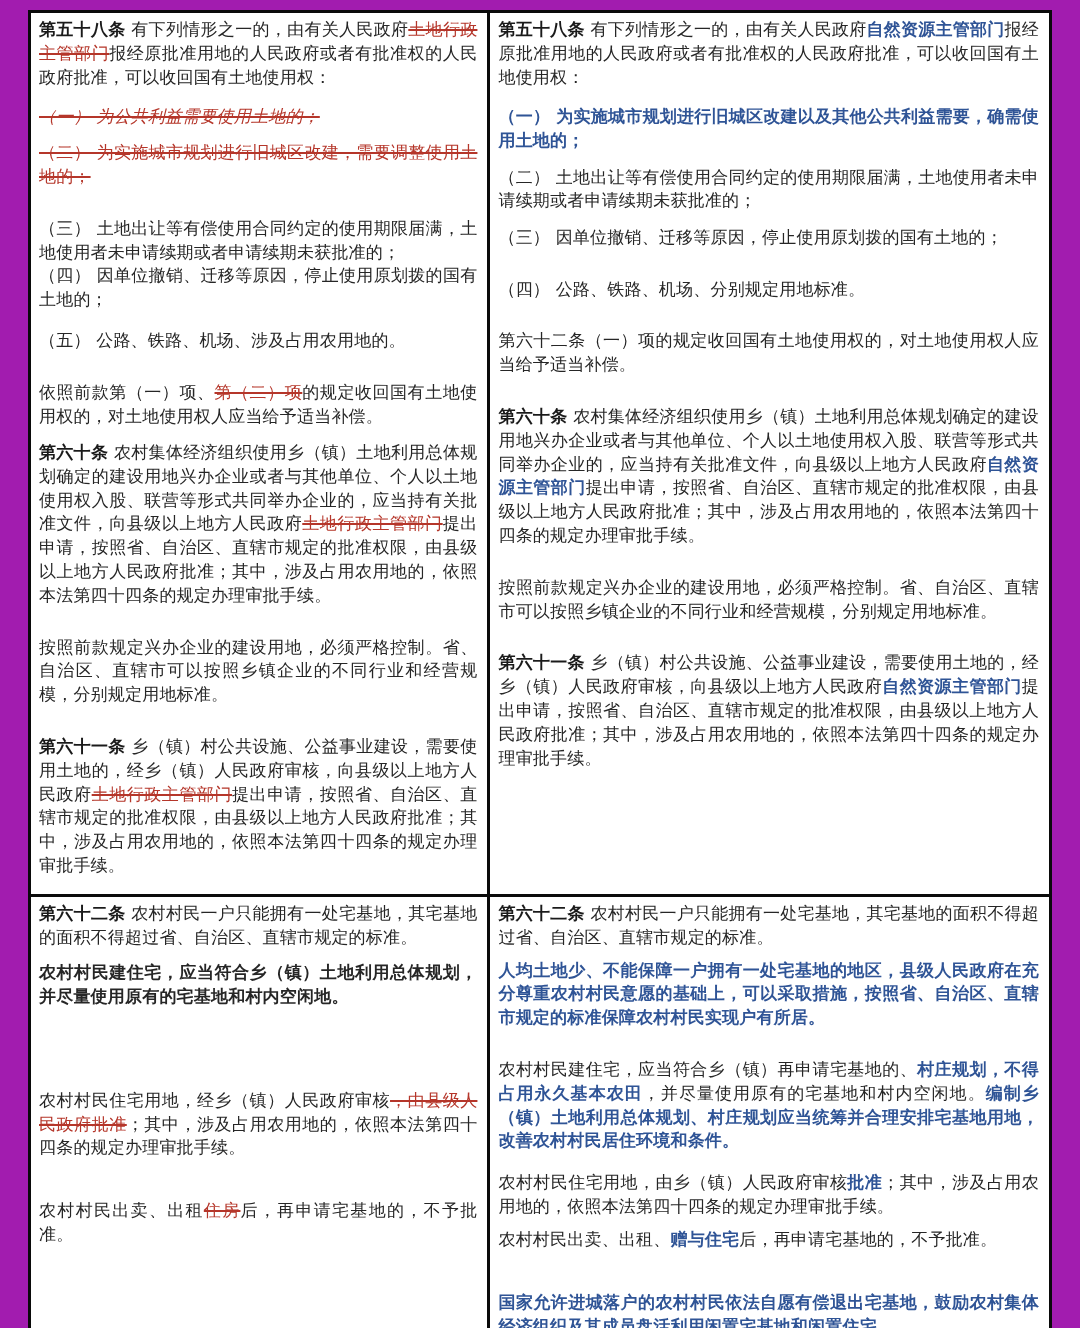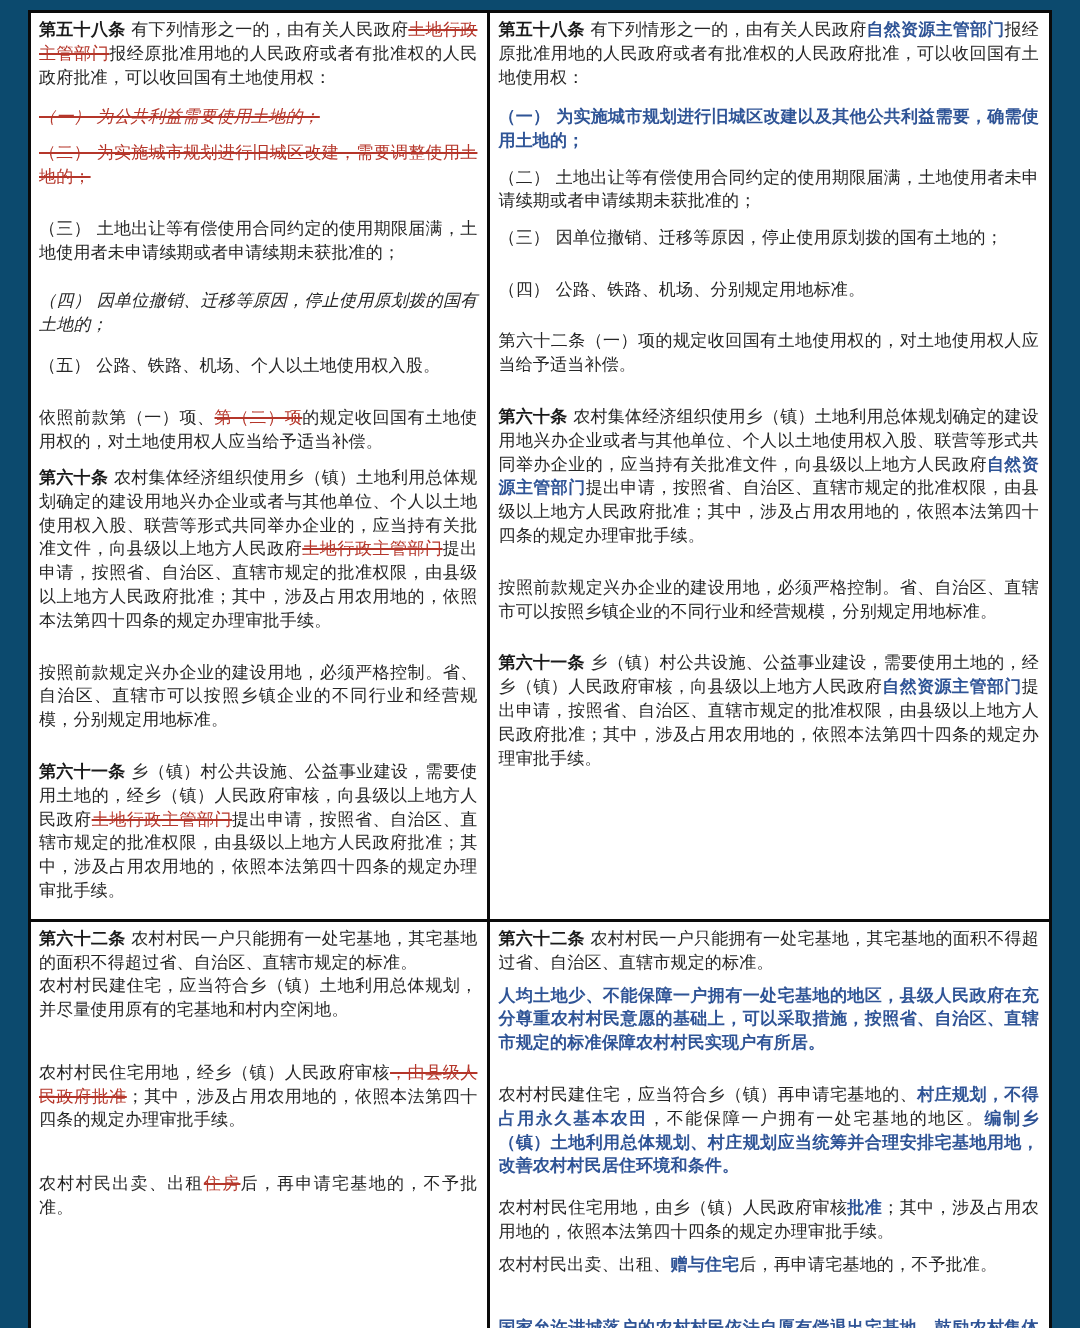--- a/index.html
+++ b/index.html
@@ -1,21 +1,21 @@
 <!DOCTYPE html>
 <html><head>
 <meta charset="utf-8">
 <style>
   html,body { margin:0; padding:0; background:#ffffff; }
   body {
     width:1080px; min-height:1328px;
     font-family:"DejaVu Sans","Liberation Sans",sans-serif;
     color:#262626;
   }
-  .page { position:relative; width:1080px; min-height:1328px; background:#0c4a6e; }
+  .page { position:relative; width:1080px; min-height:1328px; background:#a21caf; }
   .cmp-table {
     position:absolute; left:28px; top:10px; width:1024px;
     border-collapse:collapse; table-layout:fixed;
     background:#ffffff;
   }
   .cmp-table td {
     border:3px solid #0a0a0a;
     vertical-align:top;
     padding:5px 10px 16px 8px;
     font-size:17px;
@@ -42,50 +42,50 @@
       <col class="left-col">
       <col class="right-col">
     </colgroup>
     <tbody>
         <tr class="row-1">
           <td>
             <p class="para" style="margin-top: 0px;"><span class="seg-title">第五十八条</span><span class="seg-normal"> 有下列情形之一的，由有关人民政府</span><span class="seg-del">土地行政主管部门</span><span class="seg-normal">报经原批准用地的人民政府或者有批准权的人民政府批准，可以收回国有土地使用权：</span></p>
             <p class="para" style="margin-top: 16px; font-style: italic;"><span class="seg-del">（一） 为公共利益需要使用土地的；</span></p>
             <p class="para" style="margin-top: 12px;"><span class="seg-del">（二） 为实施城市规划进行旧城区改建，需要调整使用土地的；</span></p>
             <p class="para" style="margin-top: 28px;"><span class="seg-normal">（三） 土地出让等有偿使用合同约定的使用期限届满，土地使用者未申请续期或者申请续期未获批准的；</span></p>
-            <p class="para" style="margin-top: 25px; font-style: italic;"><span class="seg-normal">（四） 因单位撤销、迁移等原因，停止使用原划拨的国有土地的；</span></p>
-            <p class="para" style="margin-top: 17px;"><span class="seg-normal">（五） 公路、铁路、机场、个人以土地使用权入股。</span></p>
+            <p class="para" style="margin-top: 0;"><span class="seg-normal">（四） 因单位撤销、迁移等原因，停止使用原划拨的国有土地的；</span></p>
+            <p class="para" style="margin-top: 17px;"><span class="seg-normal">（五） 公路、铁路、机场、涉及占用农用地的。</span></p>
             <p class="para" style="margin-top: 28px;"><span class="seg-normal">依照前款第（一）项、</span><span class="seg-del">第（二）项</span><span class="seg-normal">的规定收回国有土地使用权的，对土地使用权人应当给予适当补偿。</span></p>
             <p class="para" style="margin-top: 12.6px;"><span class="seg-title">第六十条</span><span class="seg-normal"> 农村集体经济组织使用乡（镇）土地利用总体规划确定的建设用地兴办企业或者与其他单位、个人以土地使用权入股、联营等形式共同举办企业的，应当持有关批准文件，向县级以上地方人民政府</span><span class="seg-del">土地行政主管部门</span><span class="seg-normal">提出申请，按照省、自治区、直辖市规定的批准权限，由县级以上地方人民政府批准；其中，涉及占用农用地的，依照本法第四十四条的规定办理审批手续。</span></p>
             <p class="para" style="margin-top: 28px;"><span class="seg-normal">按照前款规定兴办企业的建设用地，必须严格控制。省、自治区、直辖市可以按照乡镇企业的不同行业和经营规模，分别规定用地标准。</span></p>
             <p class="para" style="margin-top: 28px;"><span class="seg-title">第六十一条</span><span class="seg-normal"> 乡（镇）村公共设施、公益事业建设，需要使用土地的，经乡（镇）人民政府审核，向县级以上地方人民政府</span><span class="seg-del">土地行政主管部门</span><span class="seg-normal">提出申请，按照省、自治区、直辖市规定的批准权限，由县级以上地方人民政府批准；其中，涉及占用农用地的，依照本法第四十四条的规定办理审批手续。</span></p>
           </td>
           <td>
             <p class="para" style="margin-top: 0px;"><span class="seg-title">第五十八条</span><span class="seg-normal"> 有下列情形之一的，由有关人民政府</span><span class="seg-add">自然资源主管部门</span><span class="seg-normal">报经原批准用地的人民政府或者有批准权的人民政府批准，可以收回国有土地使用权：</span></p>
             <p class="para" style="margin-top: 16px;"><span class="seg-add">（一） 为实施城市规划进行旧城区改建以及其他公共利益需要，确需使用土地的；</span></p>
             <p class="para" style="margin-top: 12.6px;"><span class="seg-normal">（二） 土地出让等有偿使用合同约定的使用期限届满，土地使用者未申请续期或者申请续期未获批准的；</span></p>
             <p class="para" style="margin-top: 12.6px;"><span class="seg-normal">（三） 因单位撤销、迁移等原因，停止使用原划拨的国有土地的；</span></p>
             <p class="para" style="margin-top: 28px;"><span class="seg-normal">（四） 公路、铁路、机场、分别规定用地标准。</span></p>
             <p class="para" style="margin-top: 28px;"><span class="seg-normal">第六十二条（一）项的规定收回国有土地使用权的，对土地使用权人应当给予适当补偿。</span></p>
             <p class="para" style="margin-top: 28px;"><span class="seg-title">第六十条</span><span class="seg-normal"> 农村集体经济组织使用乡（镇）土地利用总体规划确定的建设用地兴办企业或者与其他单位、个人以土地使用权入股、联营等形式共同举办企业的，应当持有关批准文件，向县级以上地方人民政府</span><span class="seg-add">自然资源主管部门</span><span class="seg-normal">提出申请，按照省、自治区、直辖市规定的批准权限，由县级以上地方人民政府批准；其中，涉及占用农用地的，依照本法第四十四条的规定办理审批手续。</span></p>
             <p class="para" style="margin-top: 28px;"><span class="seg-normal">按照前款规定兴办企业的建设用地，必须严格控制。省、自治区、直辖市可以按照乡镇企业的不同行业和经营规模，分别规定用地标准。</span></p>
             <p class="para" style="margin-top: 28px;"><span class="seg-title">第六十一条</span><span class="seg-normal"> 乡（镇）村公共设施、公益事业建设，需要使用土地的，经乡（镇）人民政府审核，向县级以上地方人民政府</span><span class="seg-add">自然资源主管部门</span><span class="seg-normal">提出申请，按照省、自治区、直辖市规定的批准权限，由县级以上地方人民政府批准；其中，涉及占用农用地的，依照本法第四十四条的规定办理审批手续。</span></p>
           </td>
         </tr>
         <tr class="row-2">
           <td>
             <p class="para" style="margin-top: 0px;"><span class="seg-title">第六十二条</span><span class="seg-normal"> 农村村民一户只能拥有一处宅基地，其宅基地的面积不得超过省、自治区、直辖市规定的标准。</span></p>
-            <p class="para" style="margin-top: 0;"><span class="seg-normal">农村村民建住宅，应当符合乡（镇）土地利用总体规划，并尽量使用原有的宅基地和村内空闲地。</span></p>
-            <p class="para" style="margin-top: 40px; font-family: Liberation Mono, monospace;"><span class="seg-normal">农村村民住宅用地，经乡（镇）人民政府审核</span><span class="seg-del">，由县级人民政府批准</span><span class="seg-normal">；其中，涉及占用农用地的，依照本法第四十四条的规定办理审批手续。</span></p>
+            <p class="para" style="margin-top: 12px; font-weight: bold;"><span class="seg-normal">农村村民建住宅，应当符合乡（镇）土地利用总体规划，并尽量使用原有的宅基地和村内空闲地。</span></p>
+            <p class="para" style="margin-top: 80px;"><span class="seg-normal">农村村民住宅用地，经乡（镇）人民政府审核</span><span class="seg-del">，由县级人民政府批准</span><span class="seg-normal">；其中，涉及占用农用地的，依照本法第四十四条的规定办理审批手续。</span></p>
             <p class="para" style="margin-top: 39px;"><span class="seg-normal">农村村民出卖、出租</span><span class="seg-del">住房</span><span class="seg-normal">后，再申请宅基地的，不予批准。</span></p>
           </td>
           <td>
             <p class="para" style="margin-top: 0px;"><span class="seg-title">第六十二条</span><span class="seg-normal"> 农村村民一户只能拥有一处宅基地，其宅基地的面积不得超过省、自治区、直辖市规定的标准。</span></p>
             <p class="para" style="margin-top: 9.3px;"><span class="seg-add">人均土地少、不能保障一户拥有一处宅基地的地区，县级人民政府在充分尊重农村村民意愿的基础上，可以采取措施，按照省、自治区、直辖市规定的标准保障农村村民实现户有所居。</span></p>
-            <p class="para" style="margin-top: 28px;"><span class="seg-normal">农村村民建住宅，应当符合乡（镇）再申请宅基地的、</span><span class="seg-add">村庄规划，不得占用永久基本农田</span><span class="seg-normal">，不能保障一户拥有一处宅基地的地区。</span><span class="seg-add">编制乡（镇）土地利用总体规划、村庄规划应当统筹并合理安排宅基地用地，改善农村村民居住环境和条件。</span></p>
+            <p class="para" style="margin-top: 28px;"><span class="seg-normal">农村村民建住宅，应当符合乡（镇）再申请宅基地的、</span><span class="seg-add">村庄规划，不得占用永久基本农田</span><span class="seg-normal">，并尽量使用原有的宅基地和村内空闲地。</span><span class="seg-add">编制乡（镇）土地利用总体规划、村庄规划应当统筹并合理安排宅基地用地，改善农村村民居住环境和条件。</span></p>
             <p class="para" style="margin-top: 18px;"><span class="seg-normal">农村村民住宅用地，由乡（镇）人民政府审核</span><span class="seg-add">批准</span><span class="seg-normal">；其中，涉及占用农用地的，依照本法第四十四条的规定办理审批手续。</span></p>
             <p class="para" style="margin-top: 9.3px;"><span class="seg-normal">农村村民出卖、出租、</span><span class="seg-add">赠与住宅</span><span class="seg-normal">后，再申请宅基地的，不予批准。</span></p>
             <p class="para" style="margin-top: 39px;"><span class="seg-add">国家允许进城落户的农村村民依法自愿有偿退出宅基地，鼓励农村集体经济组织及其成员盘活利用闲置宅基地和闲置住宅。</span></p>
           </td>
         </tr>
       </tbody>
   </table>
 </div>
 
 </body></html>

